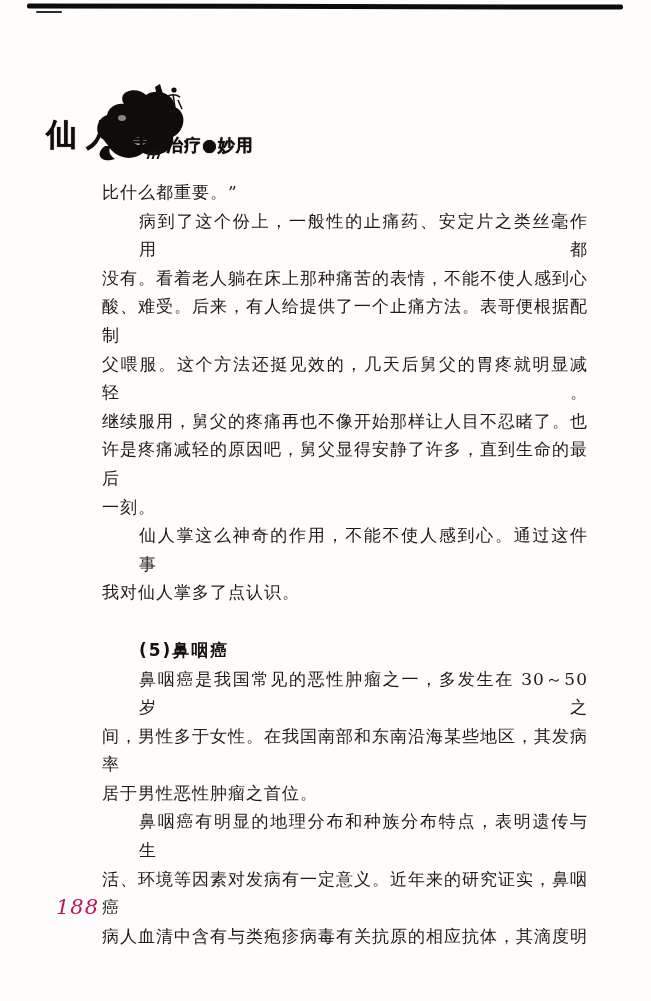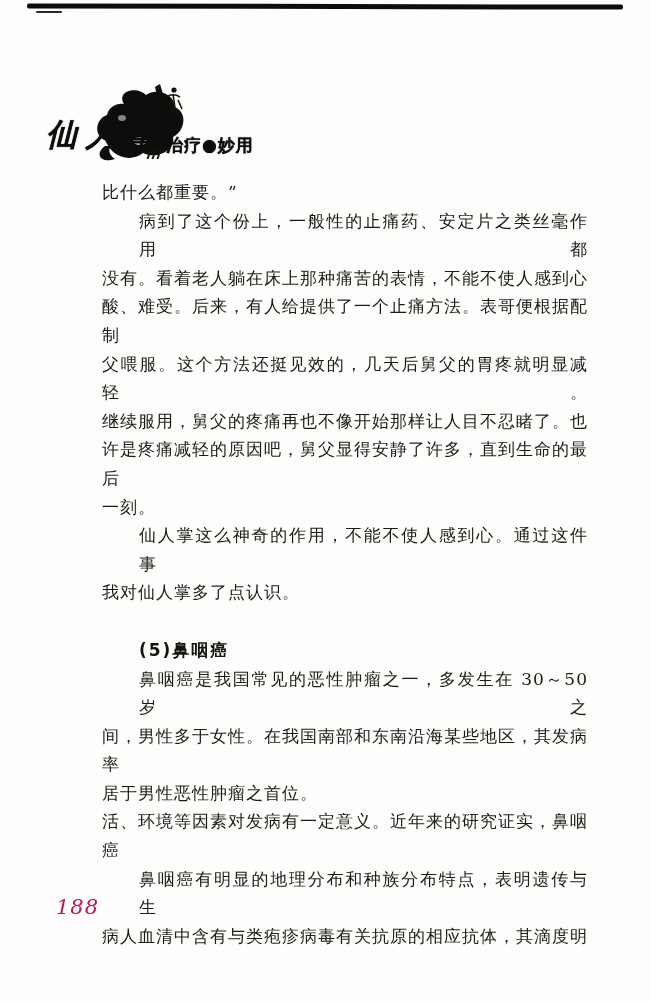--- a/index.html
+++ b/index.html
@@ -19,21 +19,21 @@
   .top-artifact-tick {
     position:absolute; top:11px; left:36px; width:26px; height:2px;
     background:#2a2a2a; border-radius:1px;
   }
 
   
   .logo { position:absolute; left:46px; top:84px; width:215px; height:100px; }
   .logo .blob { position:absolute; left:38px; top:0; }
   .logo .script-title {
     position:absolute; left:0px; top:30px; width:150px;
-    font-size:31px; font-weight:bold; font-style:italic;
+    font-size:31px; font-weight:bold; 
     letter-spacing:9px; color:#0e0d0b; white-space:nowrap;
     text-shadow:0 0 1px #0e0d0b;
   }
   .logo .flourish { position:absolute; left:118px; top:8px; }
   .logo .ticks {
     position:absolute; left:102px; top:66px; width:16px; height:9px;
   }
   .logo .ticks i {
     display:block; float:left; width:2px; height:9px; margin-right:3px;
     background:#171511; transform:skewX(-18deg);
@@ -107,20 +107,20 @@
       <div class="line just">父喂服。这个方法还挺见效的，几天后舅父的胃疼就明显减轻。</div>
       <div class="line just">继续服用，舅父的疼痛再也不像开始那样让人目不忍睹了。也</div>
       <div class="line just">许是疼痛减轻的原因吧，舅父显得安静了许多，直到生命的最后</div>
       <div class="line">一刻。</div>
       <div class="line indent just">仙人掌这么神奇的作用，不能不使人感到心。通过这件事</div>
       <div class="line">我对仙人掌多了点认识。</div>
       <div class="line indent heading">(5)鼻咽癌</div>
       <div class="line indent just">鼻咽癌是我国常见的恶性肿瘤之一，多发生在 30～50 岁之</div>
       <div class="line just">间，男性多于女性。在我国南部和东南沿海某些地区，其发病率</div>
       <div class="line">居于男性恶性肿瘤之首位。</div>
+      <div class="line indent just">鼻咽癌有明显的地理分布和种族分布特点，表明遗传与生</div>
       <div class="line just">活、环境等因素对发病有一定意义。近年来的研究证实，鼻咽癌</div>
-      <div class="line indent just">鼻咽癌有明显的地理分布和种族分布特点，表明遗传与生</div>
       <div class="line just">病人血清中含有与类疱疹病毒有关抗原的相应抗体，其滴度明</div>
     </div>
 
   <div class="page-number">188</div>
 
 </div>
 
 </body></html>

